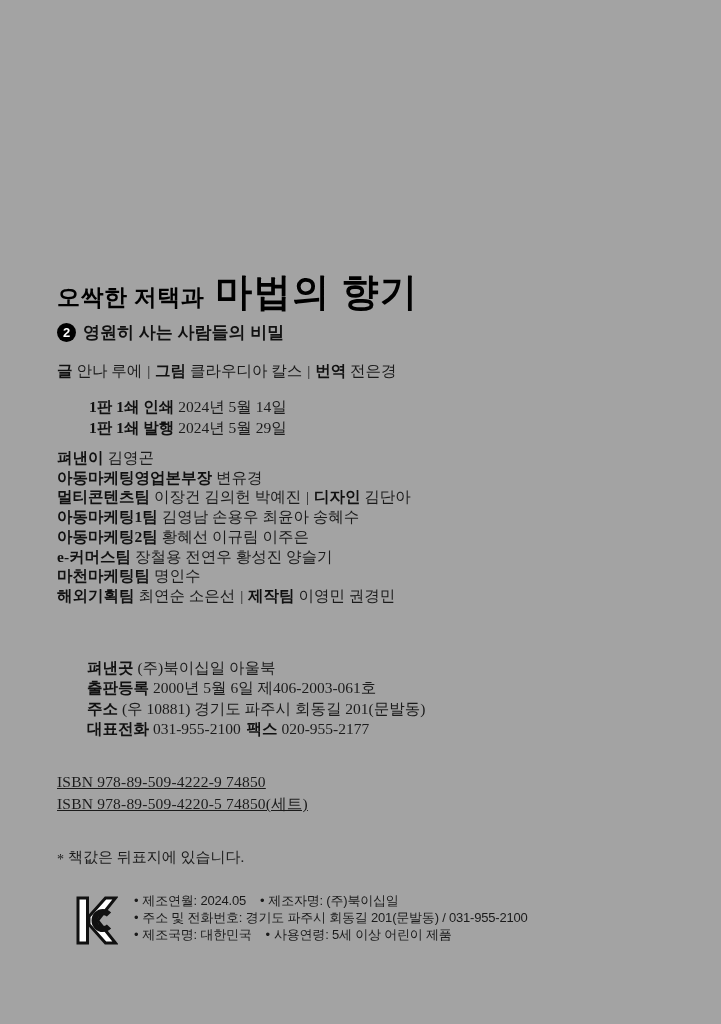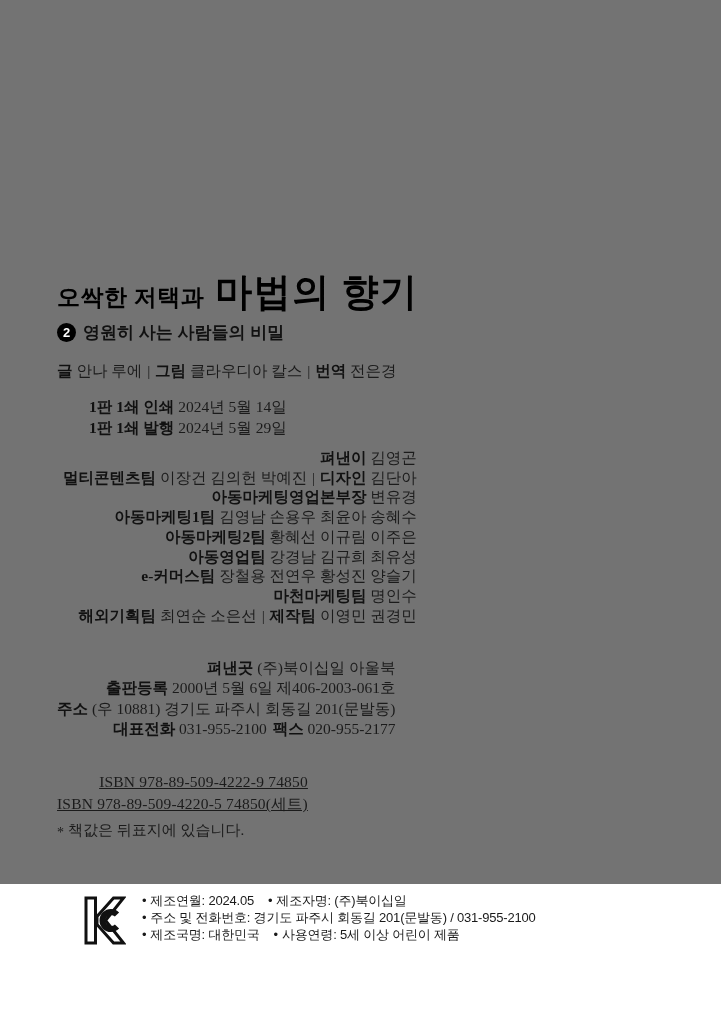--- a/index.html
+++ b/index.html
@@ -1,47 +1,47 @@
 <!DOCTYPE html>
 <html><head>
 <meta charset="utf-8">
 <style>
   html,body{margin:0;padding:0;background:#ffffff;}
   body{width:721px;height:1024px;overflow:hidden;}
   .page{
-    position:relative;width:721px;height:884px;background:#737373;
+    position:relative;width:721px;height:1024px;background:#a3a3a3;
     color:#1b1b1b;font-family:"Liberation Serif","DejaVu Serif",serif;
   }
   
   .title-row{position:absolute;left:57px;top:268px;display:flex;align-items:baseline;gap:11px;color:#000;}
   .title-prefix{font-size:23px;font-weight:700;letter-spacing:0.5px;}
   .title-main{font-size:37px;font-weight:900;letter-spacing:1.5px;transform:scaleY(1.04);}
   .subtitle-row{position:absolute;left:57px;top:321px;font-family:"Liberation Sans","DejaVu Sans",sans-serif;
     font-size:17px;font-weight:700;color:#111;display:flex;align-items:center;}
   .num-badge{display:inline-flex;align-items:center;justify-content:center;width:19px;height:19px;
     border-radius:50%;background:#000;color:#fff;font-size:13px;font-weight:700;margin-right:7px;flex:0 0 auto;}
   
   .tblock{position:absolute;left:57px;font-size:15.5px;color:#1b1b1b;}
-  .tblock .line{white-space:nowrap;text-align:right;}
+  .tblock .line{white-space:nowrap;}
   .lbl{font-weight:700;color:#111;}
   .sep{padding:0 1px;}
   #byline{top:361px;}
   #edition{top:396px;margin-left:32px;}
   #edition .line{line-height:21px;}
   #credits{top:448px;}
-  #credits .line{line-height:19.7px;margin-left:6px;}
+  #credits .line{line-height:19.7px;}
   #publisher{top:658px;}
-  #publisher .line{line-height:20.4px;}
+  #publisher .line{line-height:20.4px;margin-left:30px;}
   #isbn{top:771px;letter-spacing:0.2px;}
   #isbn .line{line-height:22px;text-decoration:underline;}
-  #notes{top:819px;font-size:15px;}
+  #notes{top:846px;font-size:15px;}
   #notes .line{line-height:22px;}
   .note-bullet{display:inline-block;transform:translateY(2px);font-size:14px;margin-right:4px;}
   
-  .kc-row{position:absolute;left:76px;top:893px;display:flex;align-items:flex-start;padding-left:8px;}
+  .kc-row{position:absolute;left:68px;top:893px;display:flex;align-items:flex-start;padding-left:8px;}
   .kc-logo{flex:0 0 auto;margin-top:3px;}
   .kc-lines{margin-left:16px;font-family:"Liberation Sans","DejaVu Sans",sans-serif;
     font-size:13px;line-height:16.8px;color:#1a1a1a;letter-spacing:-0.2px;}
   .kc-item + .kc-item{margin-left:14px;}
   .kc-bullet{margin-right:4px;}
 </style>
 </head>
 <body>
 
 <div class="page">
@@ -60,25 +60,24 @@
       <div class="line"><span class="lbl">글</span> <span class="val">안나 루에</span><span class="sep"> | </span><span class="lbl">그림</span> <span class="val">클라우디아 칼스</span><span class="sep"> | </span><span class="lbl">번역</span> <span class="val">전은경</span></div>
     </div>
 
   <div id="edition" class="tblock">
       <div class="line"><span class="lbl">1판 1쇄 인쇄</span> <span class="val">2024년 5월 14일</span></div>
       <div class="line"><span class="lbl">1판 1쇄 발행</span> <span class="val">2024년 5월 29일</span></div>
     </div>
 
   <div id="credits" class="tblock">
       <div class="line"><span class="lbl">펴낸이</span> <span class="val">김영곤</span></div>
+      <div class="line"><span class="lbl">아동마케팅영업본부장</span> <span class="val">변유경</span></div>
       <div class="line"><span class="lbl">멀티콘텐츠팀</span> <span class="val">이장건 김의헌 박예진</span><span class="sep"> | </span><span class="lbl">디자인</span> <span class="val">김단아</span></div>
-      <div class="line"><span class="lbl">아동마케팅영업본부장</span> <span class="val">변유경</span></div>
       <div class="line"><span class="lbl">아동마케팅1팀</span> <span class="val">김영남 손용우 최윤아 송혜수</span></div>
       <div class="line"><span class="lbl">아동마케팅2팀</span> <span class="val">황혜선 이규림 이주은</span></div>
-      <div class="line"><span class="lbl">아동영업팀</span> <span class="val">강경남 김규희 최유성</span></div>
       <div class="line"><span class="lbl">e-커머스팀</span> <span class="val">장철용 전연우 황성진 양슬기</span></div>
       <div class="line"><span class="lbl">마천마케팅팀</span> <span class="val">명인수</span></div>
       <div class="line"><span class="lbl">해외기획팀</span> <span class="val">최연순 소은선</span><span class="sep"> | </span><span class="lbl">제작팀</span> <span class="val">이영민 권경민</span></div>
     </div>
 
   <div id="publisher" class="tblock">
       <div class="line"><span class="lbl">펴낸곳</span> <span class="val">(주)북이십일 아울북</span></div>
       <div class="line"><span class="lbl">출판등록</span> <span class="val">2000년 5월 6일 제406-2003-061호</span></div>
       <div class="line"><span class="lbl">주소</span> <span class="val">(우 10881) 경기도 파주시 회동길 201(문발동)</span></div>
       <div class="line"><span class="lbl">대표전화</span> <span class="val">031-955-2100</span><span class="sep"> </span><span class="lbl">팩스</span> <span class="val">020-955-2177</span></div>

